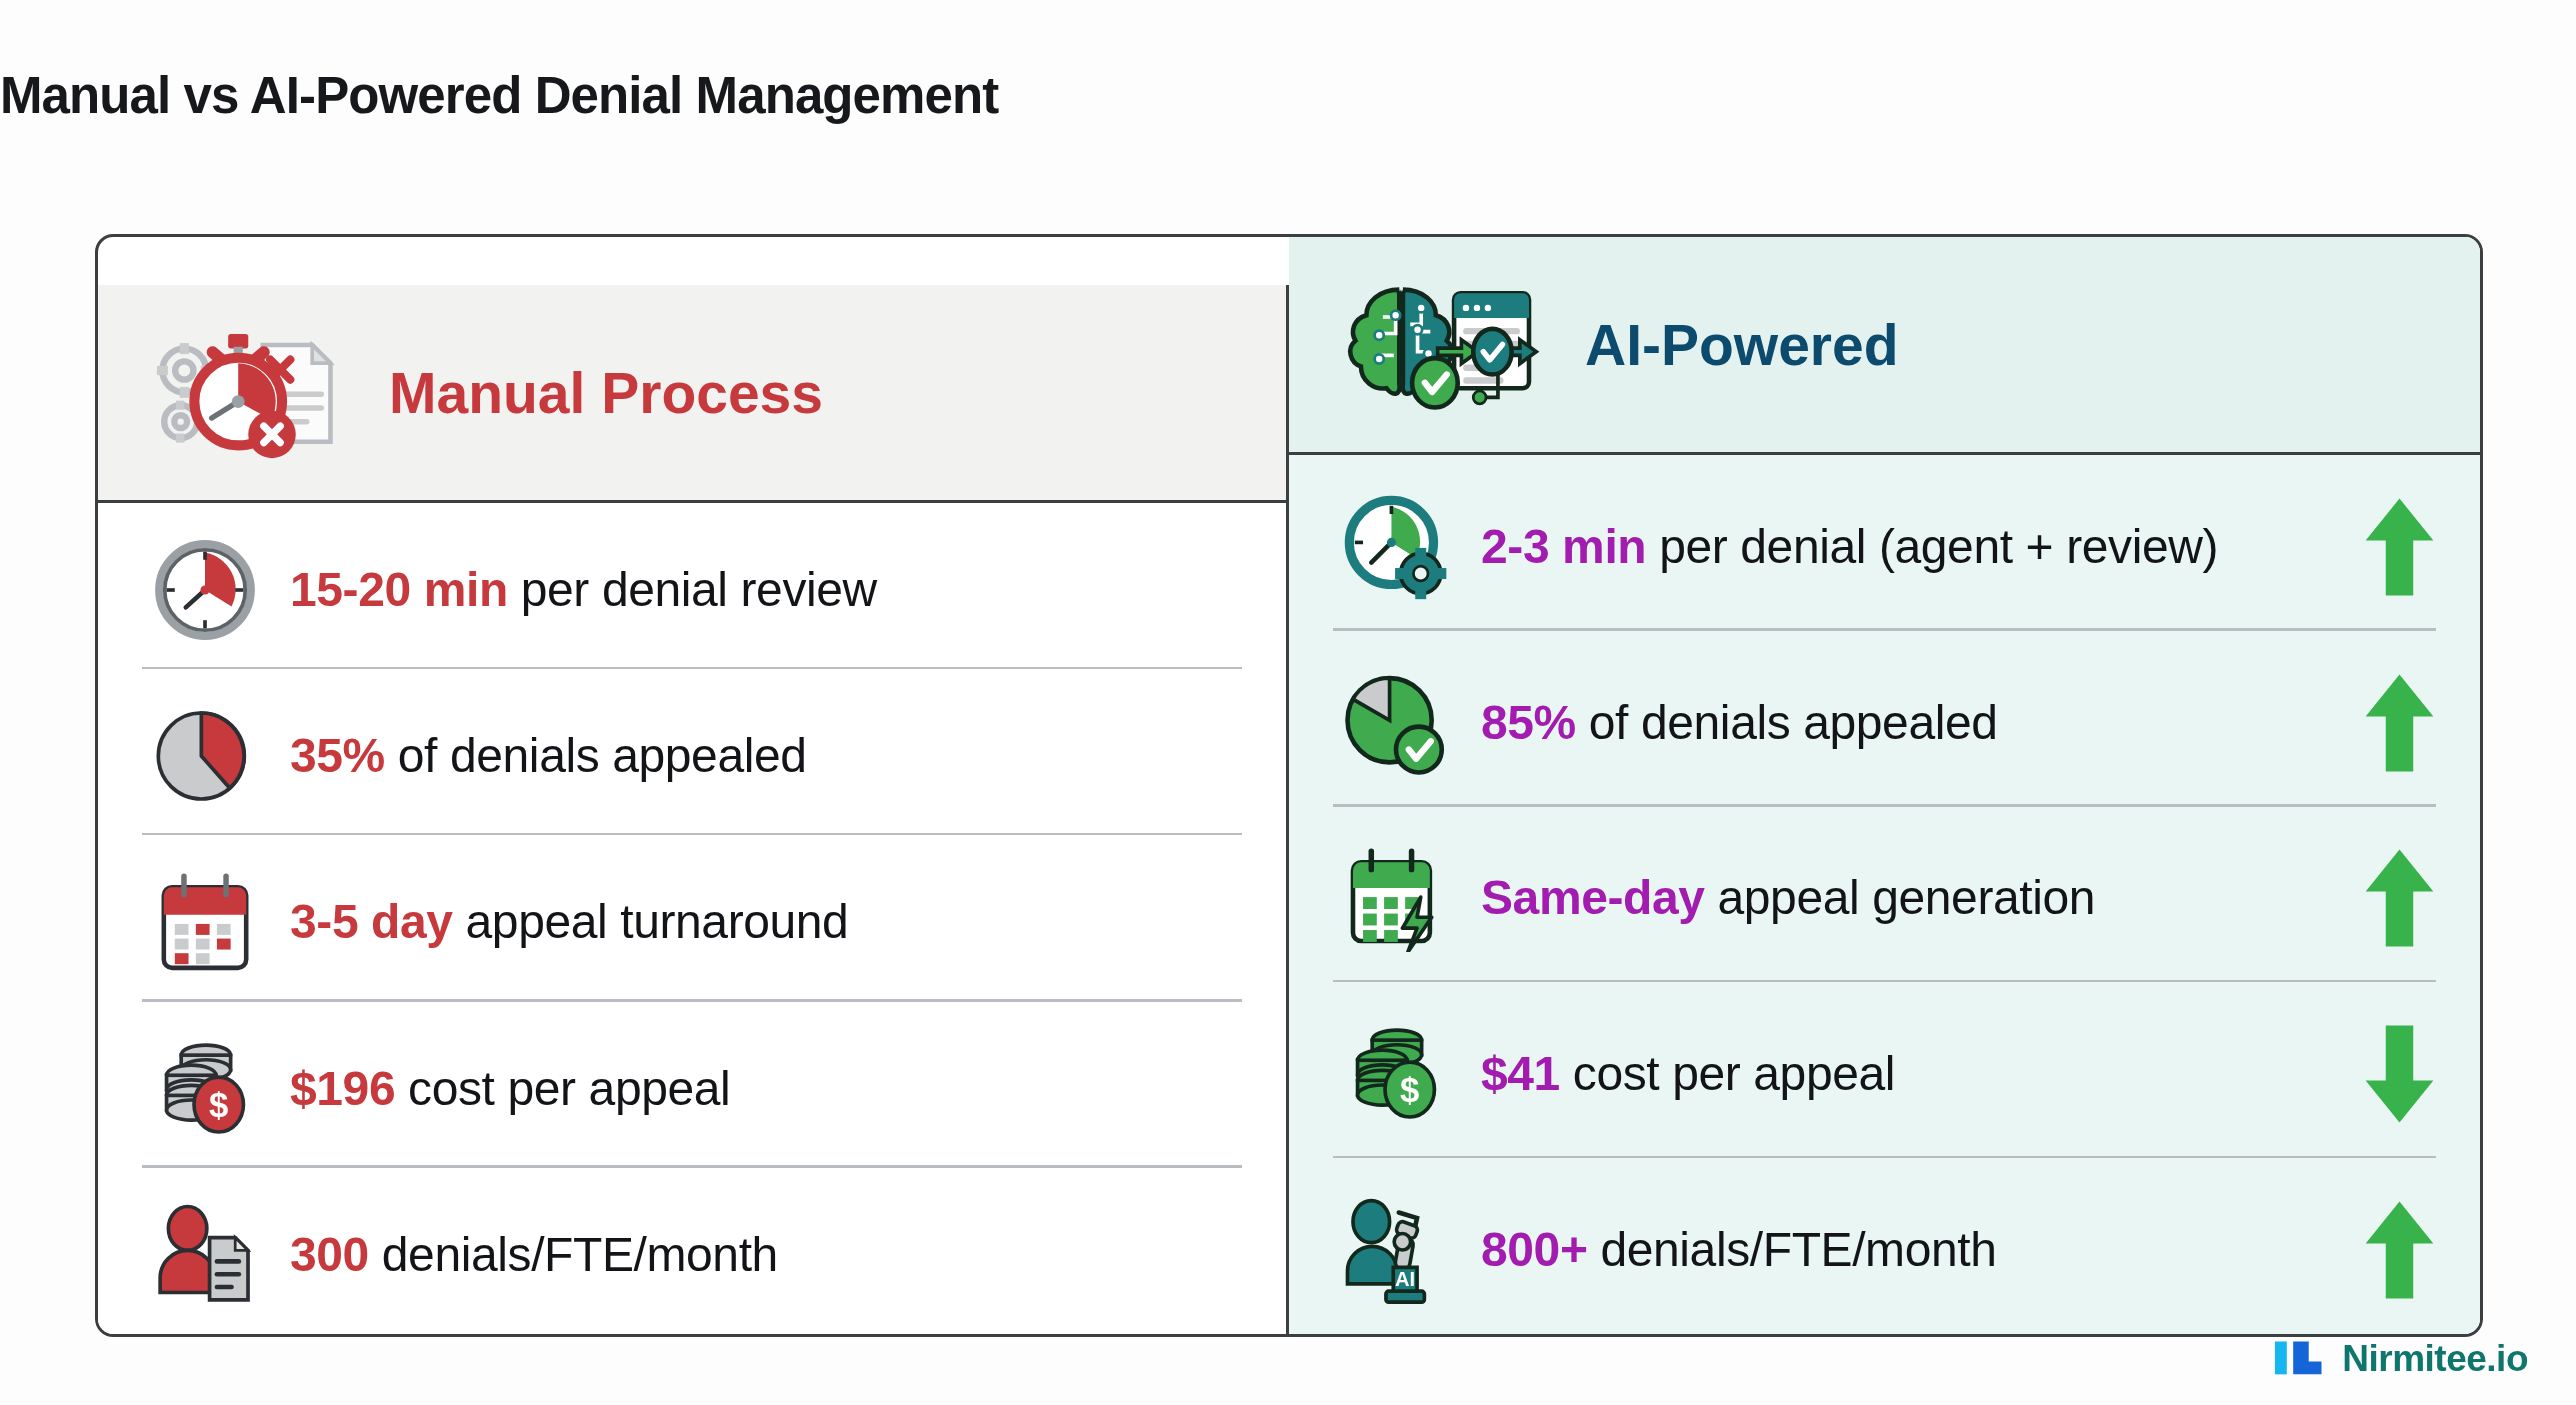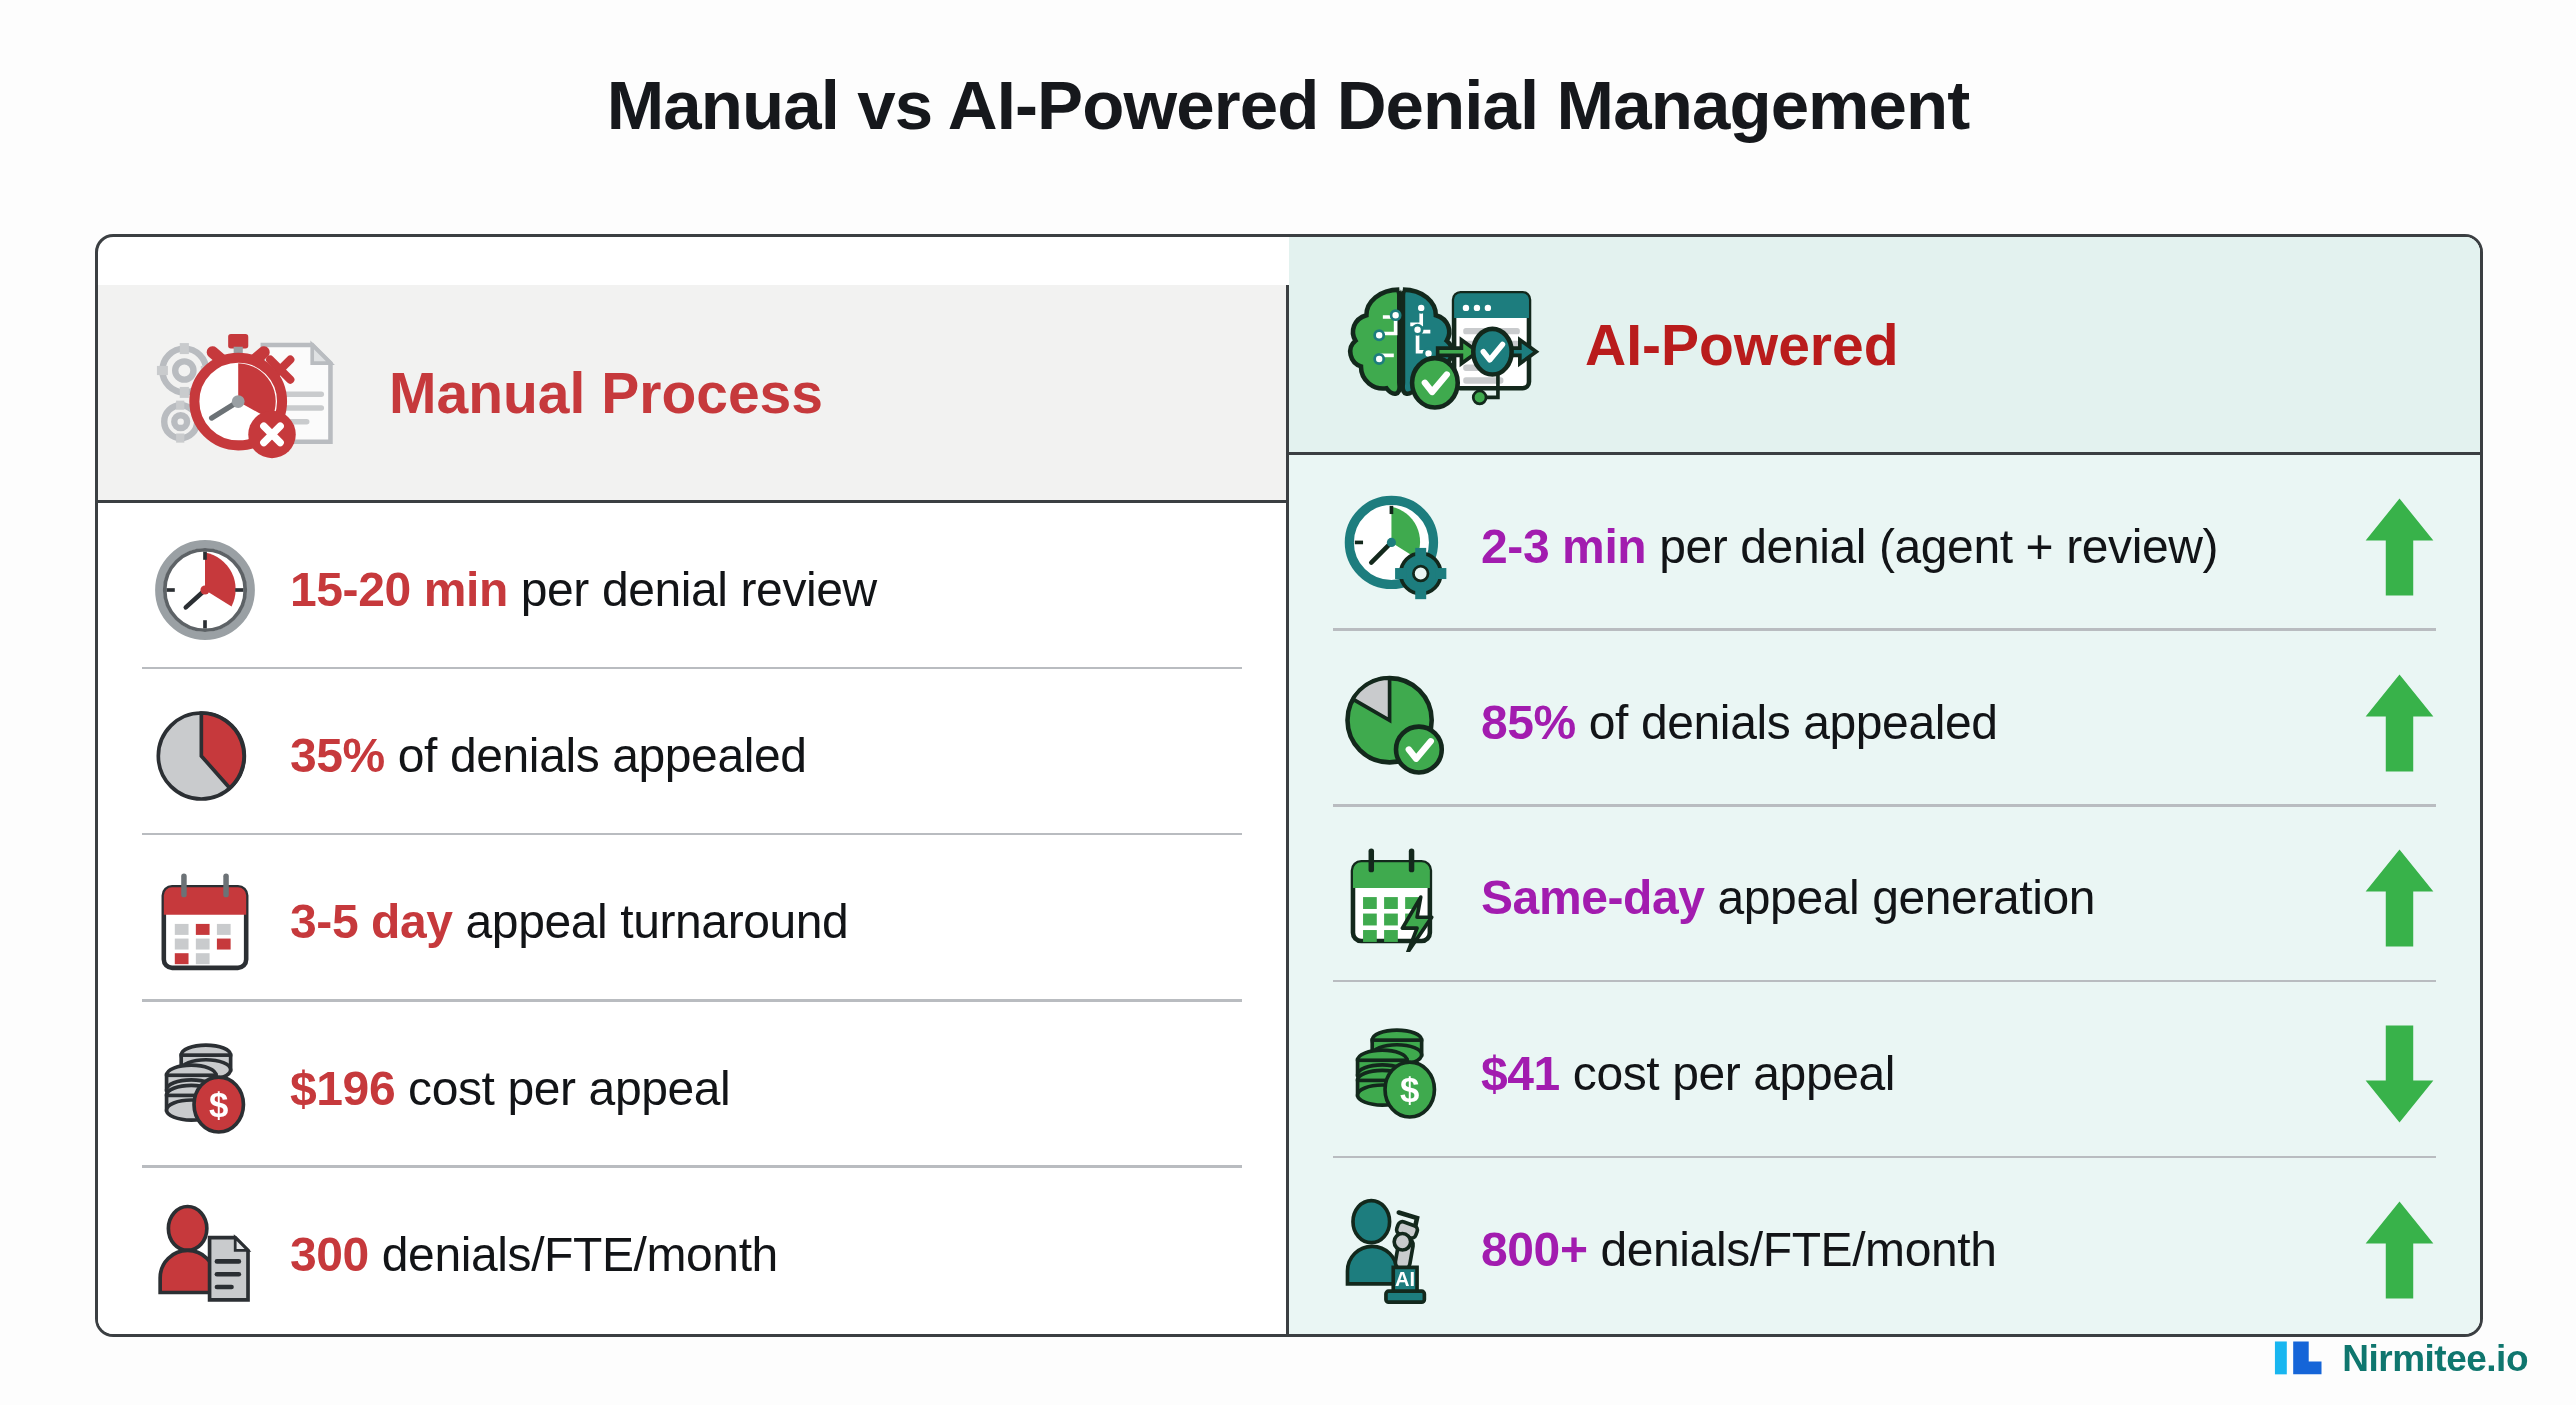--- a/index.html
+++ b/index.html
@@ -18,22 +18,21 @@
     height: 1405px;
     background: #fdfdfd;
   }
 
   
   .title {
     position: absolute;
     top: 66px;
     left: 0;
     width: 2576px;
-    text-align: center;
-    font-size: 69px;
+    font-size: 51px;
     font-weight: 700;
     letter-spacing: -0.9px;
     color: #16181c;
   }
 
   
   .compare {
     position: absolute;
     left: 95px;
     top: 234px;
@@ -73,21 +72,21 @@
     border-bottom: 3.7px solid #3b3f42;
   }
   .col-manual .col-head { background: #f2f2f1; }
   .col-ai .col-head { background: #e3f2ef; }
 
   .col-head-title {
     font-size: 57px;
     font-weight: 700;
   }
   .col-manual .col-head-title { color: #c6393c; }
-  .col-ai     .col-head-title { color: #b91c1c; }
+  .col-ai     .col-head-title { color: #0c4a6e; }
 
   
   .rows { flex: 1 1 auto; display: flex; flex-direction: column; }
 
   .row {
     flex: 1 1 0;
     display: flex;
     align-items: center;
     padding: 8px 37px 0 53px;
     gap: 31px;

